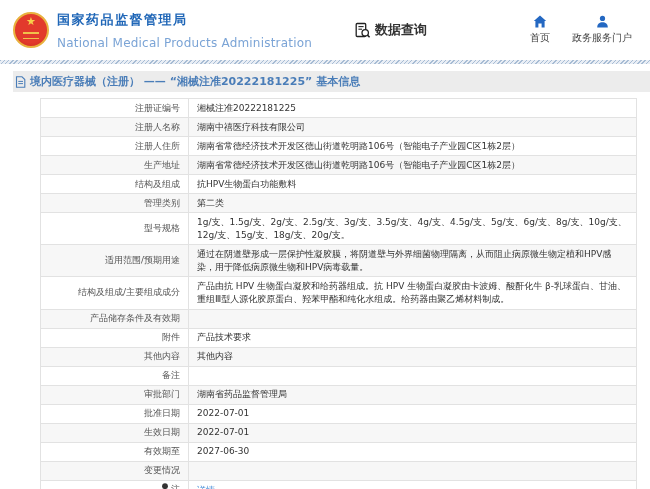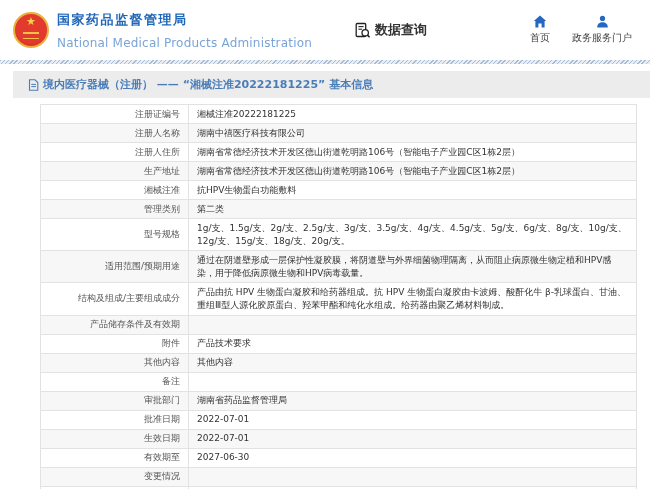--- a/index.html
+++ b/index.html
@@ -23,22 +23,22 @@
   .header-right { margin-left:auto; display:flex; gap:22px; }
   .hr-item { display:flex; flex-direction:column; align-items:center; gap:3px;
     font-size:10px; color:#444; cursor:pointer; }
 
   
   .hatch-divider { height:4px; width:100%;
     background:repeating-linear-gradient(135deg,#a7bcd4 0,#a7bcd4 1px,#e9eef5 1px,#e9eef5 3px); }
 
   
   .main-area { padding:7px 0 0 13px; }
-  .section-title { background:#ececec; height:27px; display:flex; align-items:center;
-    gap:4px; padding:0 15px; color:#4a7db8; font-size:11px; font-weight:bold; }
+  .section-title { background:#ececec; height:21px; display:flex; align-items:center;
+    gap:4px; padding:0 2px; color:#4a7db8; font-size:11px; font-weight:bold; }
   .info-table { width:597px; margin:6px 13px 0 27px; border-collapse:collapse; table-layout:fixed; }
   .info-table td { border:1px solid #e2e2e2; font-size:9px; line-height:1.45;
     padding:2.5px 8px; height:14px; word-break:break-all; }
   .info-table td.label { width:148px; text-align:right; color:#555; word-break:keep-all; }
   .info-table td.value { color:#333; }
   .info-table tr:nth-child(even) { background:#f7f7f7; }
   .detail-link { color:#4a90d9; text-decoration:none; cursor:pointer; }
   .pin { display:inline-block; vertical-align:-1px; margin-right:2px; }
   .icon-svg { display:block; }
 </style>
@@ -109,21 +109,21 @@
       </tr>
       <tr>
         <td class="label">注册人住所</td>
         <td class="value">湖南省常德经济技术开发区德山街道乾明路106号（智能电子产业园C区1栋2层）</td>
       </tr>
       <tr>
         <td class="label">生产地址</td>
         <td class="value">湖南省常德经济技术开发区德山街道乾明路106号（智能电子产业园C区1栋2层）</td>
       </tr>
       <tr>
-        <td class="label">湘械注准</td>
+        <td class="label">结构及组成</td>
         <td class="value">抗HPV生物蛋白功能敷料</td>
       </tr>
       <tr>
         <td class="label">管理类别</td>
         <td class="value">第二类</td>
       </tr>
       <tr>
         <td class="label">型号规格</td>
         <td class="value">1g/支、1.5g/支、2g/支、2.5g/支、3g/支、3.5g/支、4g/支、4.5g/支、5g/支、6g/支、8g/支、10g/支、12g/支、15g/支、18g/支、20g/支。</td>
       </tr>

